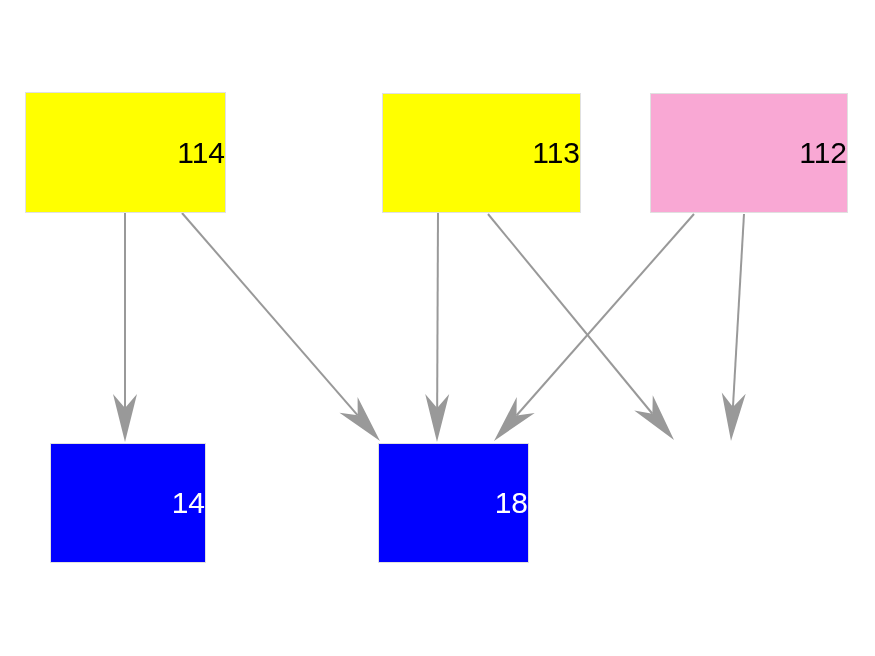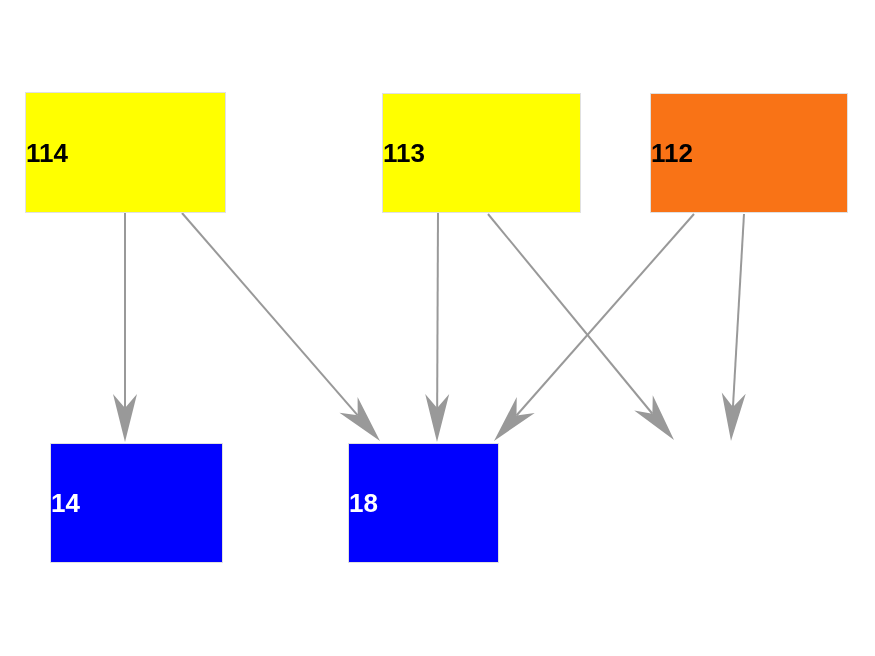--- a/index.html
+++ b/index.html
@@ -22,26 +22,25 @@
     width: 875px;
     height: 656px;
     z-index: 1;
   }
   .node {
     position: absolute;
     box-sizing: border-box;
     border: 1px solid #e0e0e0;
     display: flex;
     align-items: center;
-    justify-content: flex-start;
+    justify-content: flex-end;
     z-index: 2;
-    font-size: 26px;
+    font-size: 30px;
     line-height: 1;
     user-select: none;
-    font-weight: bold;
   }
   .node .label {
     display: block;
   }
 </style>
 </head>
 <body>
 
 <div id="canvas" style="background: rgb(255, 255, 255);">
   <svg id="edges" viewBox="0 0 875 656" xmlns="http://www.w3.org/2000/svg">
@@ -57,22 +56,22 @@
       <polygon points="494,441 516.7277534362001,397.0517437917806 516.4765449921699,415.4891214338871 534.7354324240446,412.9175402568418" fill="#999999"></polygon>
       <line x1="744" y1="214" x2="732.9439513783009" y2="407.05561824043923" stroke="#999999" stroke-width="2"></line>
       <polygon points="731,441 721.7640319130503,392.39241938239627 732.9439513783009,407.05561824043923 745.7247719786226,393.7646203553145" fill="#999999"></polygon>
     </svg>
 <div class="node" style="left: 25px; top: 92px; width: 201px; height: 121px; background: rgb(255, 255, 0); color: rgb(0, 0, 0); border-color: rgb(224, 224, 224);">
       <span class="label">114</span>
     </div>
     <div class="node" style="left: 338px; top: 93px; width: 199px; height: 120px; background: rgb(255, 255, 0); color: rgb(0, 0, 0); border-color: rgb(224, 224, 224); margin-left: 44px;">
       <span class="label">113</span>
     </div>
-    <div class="node" style="left: 650px; top: 93px; width: 198px; height: 120px; background: #f97316; color: rgb(0, 0, 0); border-color: rgb(224, 224, 224);">
+    <div class="node" style="left: 650px; top: 93px; width: 198px; height: 120px; background: #f9a8d4; color: rgb(0, 0, 0); border-color: rgb(224, 224, 224);">
       <span class="label">112</span>
     </div>
-    <div class="node" style="left: 50px; top: 443px; width: 173px; height: 120px; background: rgb(0, 0, 255); color: rgb(255, 255, 255); border-color: rgb(224, 224, 224);">
+    <div class="node" style="left: 50px; top: 443px; width: 156px; height: 120px; background: rgb(0, 0, 255); color: rgb(255, 255, 255); border-color: rgb(224, 224, 224);">
       <span class="label">14</span>
     </div>
-    <div class="node" style="left: 348px; top: 443px; width: 151px; height: 120px; background: rgb(0, 0, 255); color: rgb(255, 255, 255); border-color: rgb(224, 224, 224);">
+    <div class="node" style="left: 378px; top: 443px; width: 151px; height: 120px; background: rgb(0, 0, 255); color: rgb(255, 255, 255); border-color: rgb(224, 224, 224);">
       <span class="label">18</span>
     </div>
   </div>
 
 </body></html>

